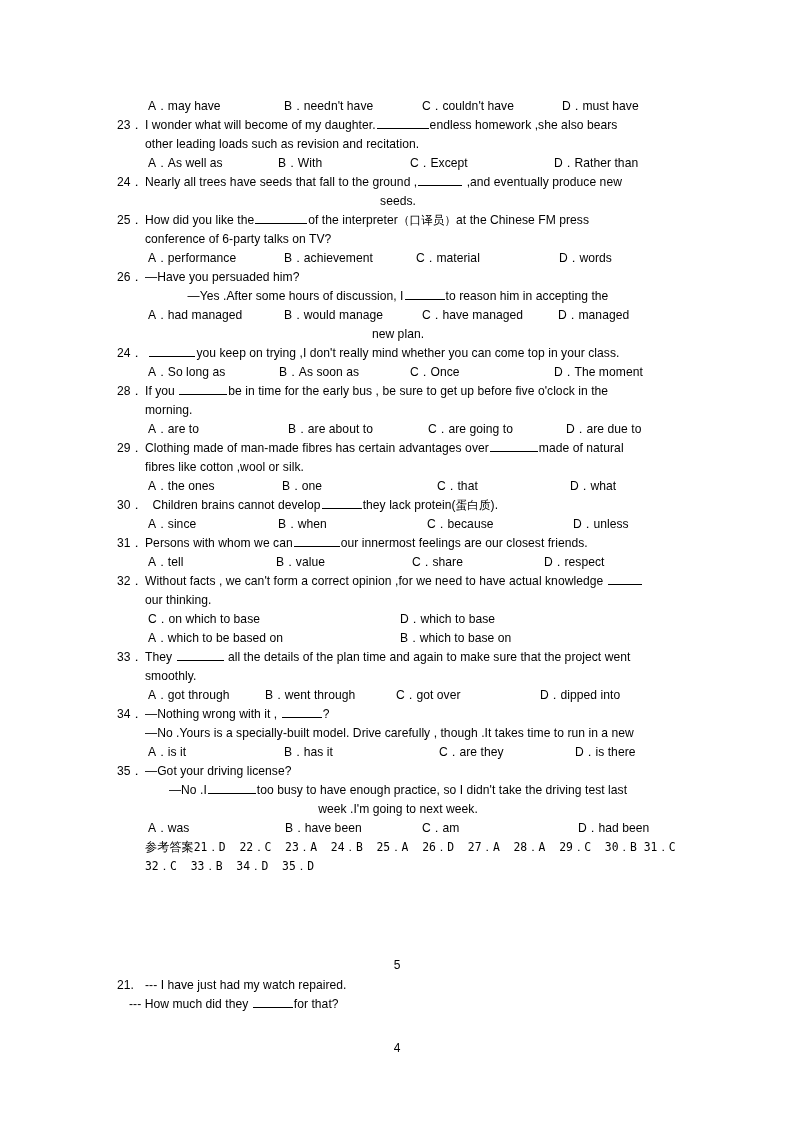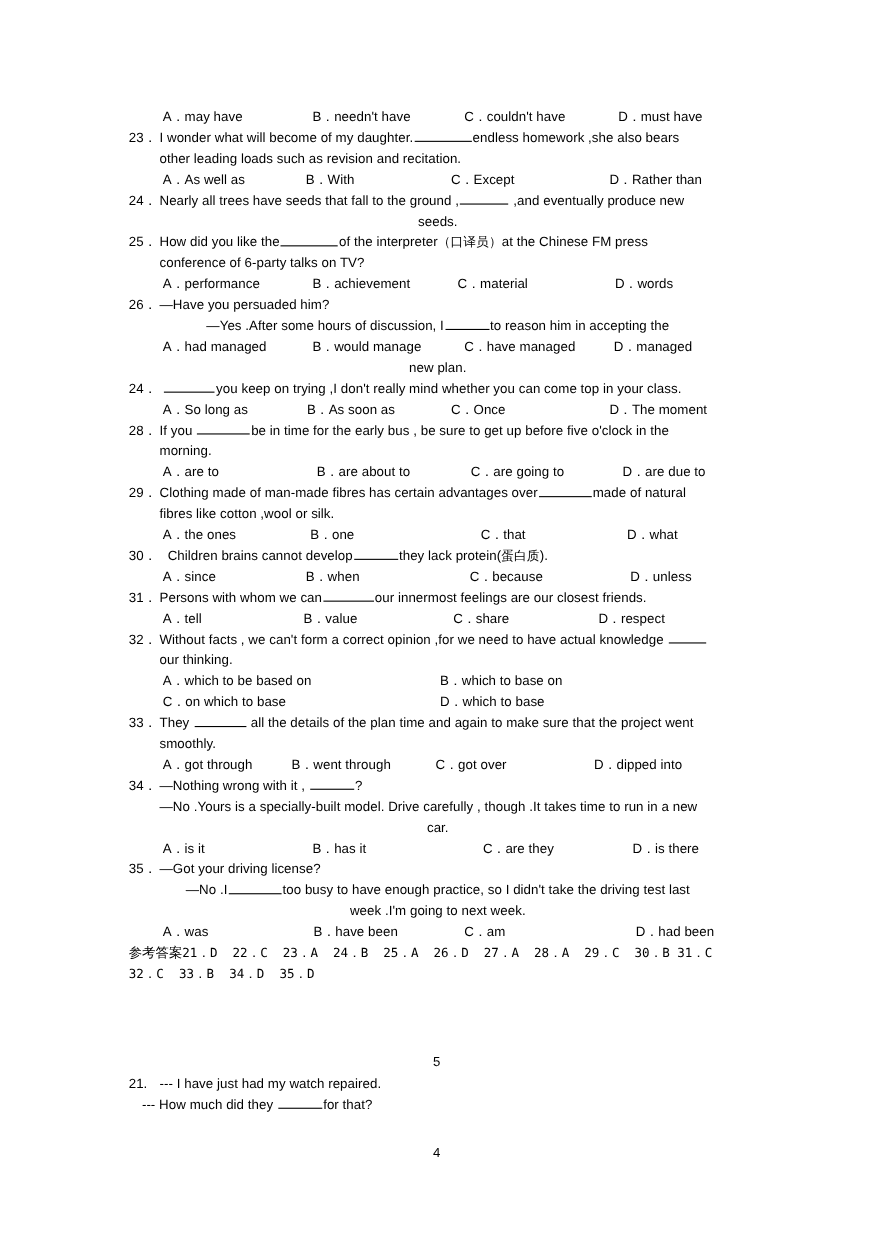--- a/index.html
+++ b/index.html
@@ -79,20 +79,21 @@
   .cjk {
     font-family: "DejaVu Sans", sans-serif;
     font-size: 11.6px;
   }
   .answers {
     font-family: "DejaVu Sans Mono", monospace;
     font-size: 11.4px;
     line-height: 19px;
     letter-spacing: 0px;
     white-space: pre;
+    margin-left: 28px;
   }
   .answers .cjklabel {
     font-family: "DejaVu Sans", sans-serif;
     font-size: 12.2px;
   }
   .pagemark {
     position: absolute;
     width: 794px;
     text-align: center;
     font-size: 12px;
@@ -133,28 +134,27 @@
       <div class="line opts"><span class="opt" style="width:140px">A<span class="cjk">．</span>are to</span><span class="opt" style="width:140px">B<span class="cjk">．</span>are about to</span><span class="opt" style="width:138px">C<span class="cjk">．</span>are going to</span><span class="opt" style="">D<span class="cjk">．</span>are due to</span></div>
       <div class="line qline"><span class="qnum">29．</span>Clothing made of man-made fibres has certain advantages over<span class="blank" style="width:48px"></span>made of natural</div>
       <div class="line cont">fibres like cotton ,wool or silk.</div>
       <div class="line opts"><span class="opt" style="width:134px">A<span class="cjk">．</span>the ones</span><span class="opt" style="width:155px">B<span class="cjk">．</span>one</span><span class="opt" style="width:133px">C<span class="cjk">．</span>that</span><span class="opt" style="">D<span class="cjk">．</span>what</span></div>
       <div class="line qline"><span class="qnum-wide">30．</span> Children brains cannot develop<span class="blank" style="width:40px"></span>they lack protein(<span class="cjk">蛋白质</span>).</div>
       <div class="line opts"><span class="opt" style="width:130px">A<span class="cjk">．</span>since</span><span class="opt" style="width:149px">B<span class="cjk">．</span>when</span><span class="opt" style="width:146px">C<span class="cjk">．</span>because</span><span class="opt" style="">D<span class="cjk">．</span>unless</span></div>
       <div class="line qline"><span class="qnum">31．</span>Persons with whom we can<span class="blank" style="width:46px"></span>our innermost feelings are our closest friends.</div>
       <div class="line opts"><span class="opt" style="width:128px">A<span class="cjk">．</span>tell</span><span class="opt" style="width:136px">B<span class="cjk">．</span>value</span><span class="opt" style="width:132px">C<span class="cjk">．</span>share</span><span class="opt" style="">D<span class="cjk">．</span>respect</span></div>
       <div class="line qline"><span class="qnum">32．</span>Without facts , we can't form a correct opinion ,for we need to have actual knowledge <span class="blank" style="width:34px"></span></div>
       <div class="line cont">our thinking.</div>
+      <div class="line opts"><span class="opt" style="width:252px">C<span class="cjk">．</span>on which to base</span><span class="opt">D<span class="cjk">．</span>which to base</span></div>
       <div class="line opts"><span class="opt" style="width:252px">A<span class="cjk">．</span>which to be based on</span><span class="opt">B<span class="cjk">．</span>which to base on</span></div>
-      <div class="line opts"><span class="opt" style="width:252px">C<span class="cjk">．</span>on which to base</span><span class="opt">D<span class="cjk">．</span>which to base</span></div>
       <div class="line qline"><span class="qnum">33．</span>They <span class="blank" style="width:47px"></span> all the details of the plan time and again to make sure that the project went</div>
       <div class="line cont">smoothly.</div>
       <div class="line opts"><span class="opt" style="width:117px">A<span class="cjk">．</span>got through</span><span class="opt" style="width:131px">B<span class="cjk">．</span>went through</span><span class="opt" style="width:144px">C<span class="cjk">．</span>got over</span><span class="opt" style="">D<span class="cjk">．</span>dipped into</span></div>
       <div class="line qline"><span class="qnum">34．</span>—Nothing wrong with it , <span class="blank" style="width:40px"></span>?</div>
       <div class="line cont">—No .Yours is a specially-built model. Drive carefully , though .It takes time to run in a new</div>
-      <div class="line flush">car.</div>
       <div class="line opts"><span class="opt" style="width:136px">A<span class="cjk">．</span>is it</span><span class="opt" style="width:155px">B<span class="cjk">．</span>has it</span><span class="opt" style="width:136px">C<span class="cjk">．</span>are they</span><span class="opt" style="">D<span class="cjk">．</span>is there</span></div>
       <div class="line qline"><span class="qnum">35．</span>—Got your driving license?</div>
       <div class="line flush">—No .I<span class="blank" style="width:48px"></span>too busy to have enough practice, so I didn't take the driving test last</div>
       <div class="line flush">week .I'm going to next week.</div>
       <div class="line opts"><span class="opt" style="width:137px">A<span class="cjk">．</span>was</span><span class="opt" style="width:137px">B<span class="cjk">．</span>have been</span><span class="opt" style="width:156px">C<span class="cjk">．</span>am</span><span class="opt" style="">D<span class="cjk">．</span>had been</span></div>
       <div class="answers"><span class="cjklabel">参考答案</span>21．D  22．C  23．A  24．B  25．A  26．D  27．A  28．A  29．C  30．B 31．C</div>
       <div class="answers">32．C  33．B  34．D  35．D</div>
     </div>
 
   <div class="pagemark" style="top:957px;">5</div>

